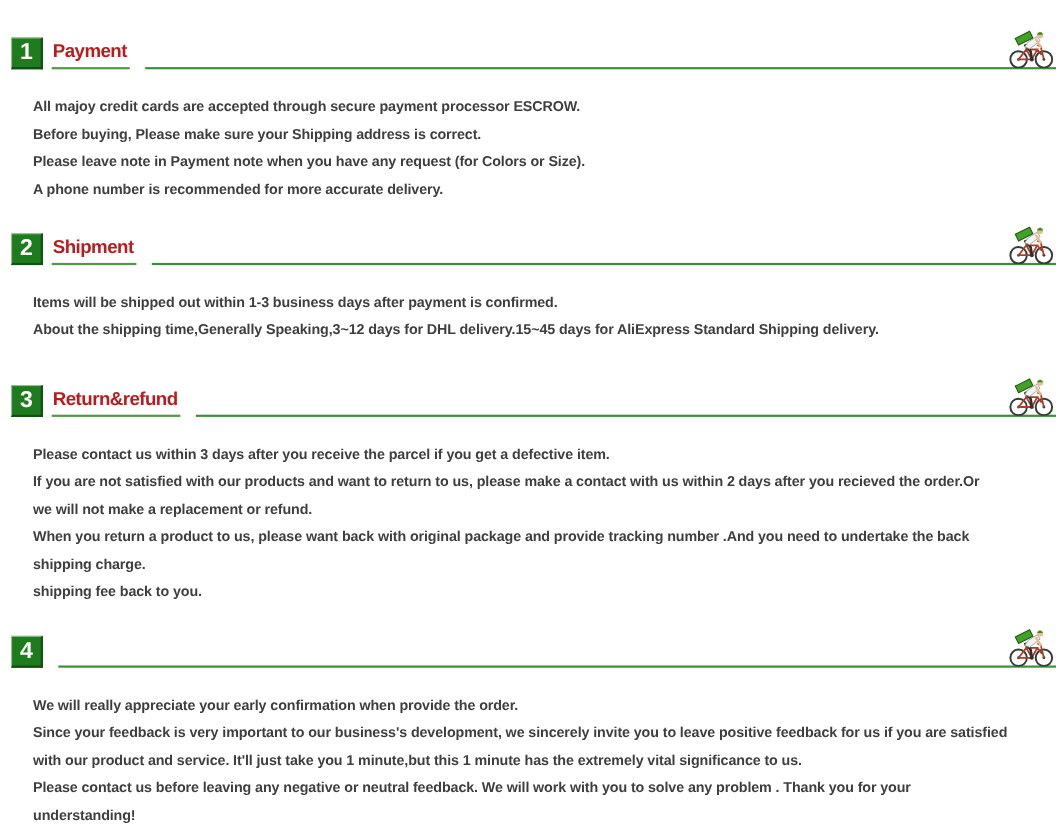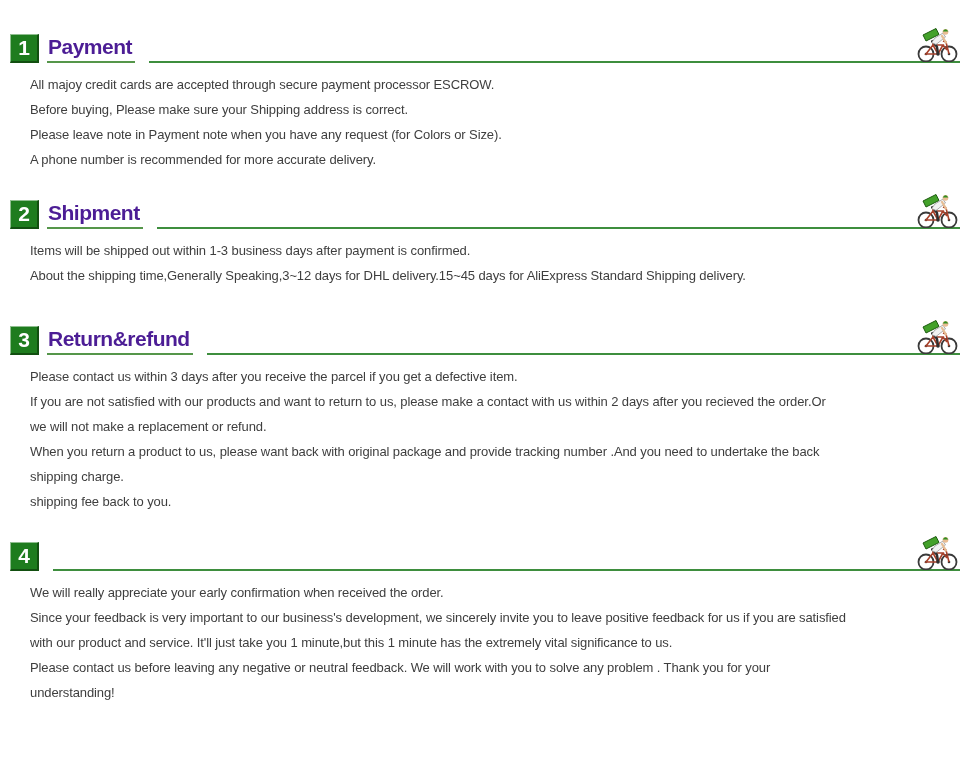--- a/index.html
+++ b/index.html
@@ -22,33 +22,33 @@
     font-size:21px; font-weight:bold;
     display:flex; align-items:center; justify-content:center;
     border-top:1px solid rgba(255,255,255,.5);
     border-left:1px solid rgba(255,255,255,.5);
     border-right:2px solid #124f10;
     border-bottom:2px solid #124f10;
     flex:0 0 auto;
   }
   .section-title {
     margin-left:8px; padding:0 3px 1px 1px;
-    font-size:21px; font-weight:bold; letter-spacing:-0.5px;
-    color:#4c1d95; line-height:26px;
+    font-size:17px; font-weight:bold; letter-spacing:-0.5px;
+    color:#b91c1c; line-height:26px;
     border-bottom:2px solid #55964a;
     flex:0 0 auto; white-space:nowrap;
   }
   .rule {
     flex:1 1 auto; height:0;
     border-bottom:2px solid #3e8e3e;
     margin-left:14px;
   }
   .cyclist { position:absolute; right:2px; bottom:1px; line-height:0; }
 
-  .section-body { margin:9px 22px 0 30px; }
+  .section-body { margin:21px 22px 0 30px;font-weight:bold; }
   .body-line {
     font-size:13px; line-height:25px; letter-spacing:-0.1px;
     color:#3e3e3e;
   }
 </style>
 </head>
 <body>
 
 <div class="page">
 
@@ -165,21 +165,21 @@
           <path d="M17 19 L17 16" stroke="#a6402a" stroke-width="1.6"></path>
           <path d="M17 15 L21 21 L22 27.5" fill="none" stroke="#2f2f2f" stroke-width="2.4" stroke-linecap="round" stroke-linejoin="round"></path>
           <polygon points="15.5,16.5 19,12 27,7 29.5,11 20,18.5" fill="#f2f2f2" stroke="#9a9a9a" stroke-width="0.8"></polygon>
           <path d="M26 10 L30 16.5" stroke="#e6bd93" stroke-width="2.2" stroke-linecap="round"></path>
           <circle cx="29.5" cy="5.8" r="2.9" fill="#e9bd93"></circle>
           <path d="M26.7 5.5 Q29.5 0.8 32.3 5.5 Z" fill="#2f8f22"></path>
         </svg>
       </span>
     </div>
     <div class="section-body">
-      <div class="body-line">We will really appreciate your early confirmation when received the order.</div>
+      <div class="body-line">We will really appreciate your early confirmation when provide the order.</div>
       <div class="body-line">Since your feedback is very important to our business's development, we sincerely invite you to leave positive feedback for us if you are satisfied</div>
       <div class="body-line">with our product and service. It'll just take you 1 minute,but this 1 minute has the extremely vital significance to us.</div>
       <div class="body-line">Please contact us before leaving any negative or neutral feedback. We will work with you to solve any problem . Thank you for your</div>
       <div class="body-line">understanding!</div>
     </div>
   </div>
 
 </div>
 
 </body></html>

